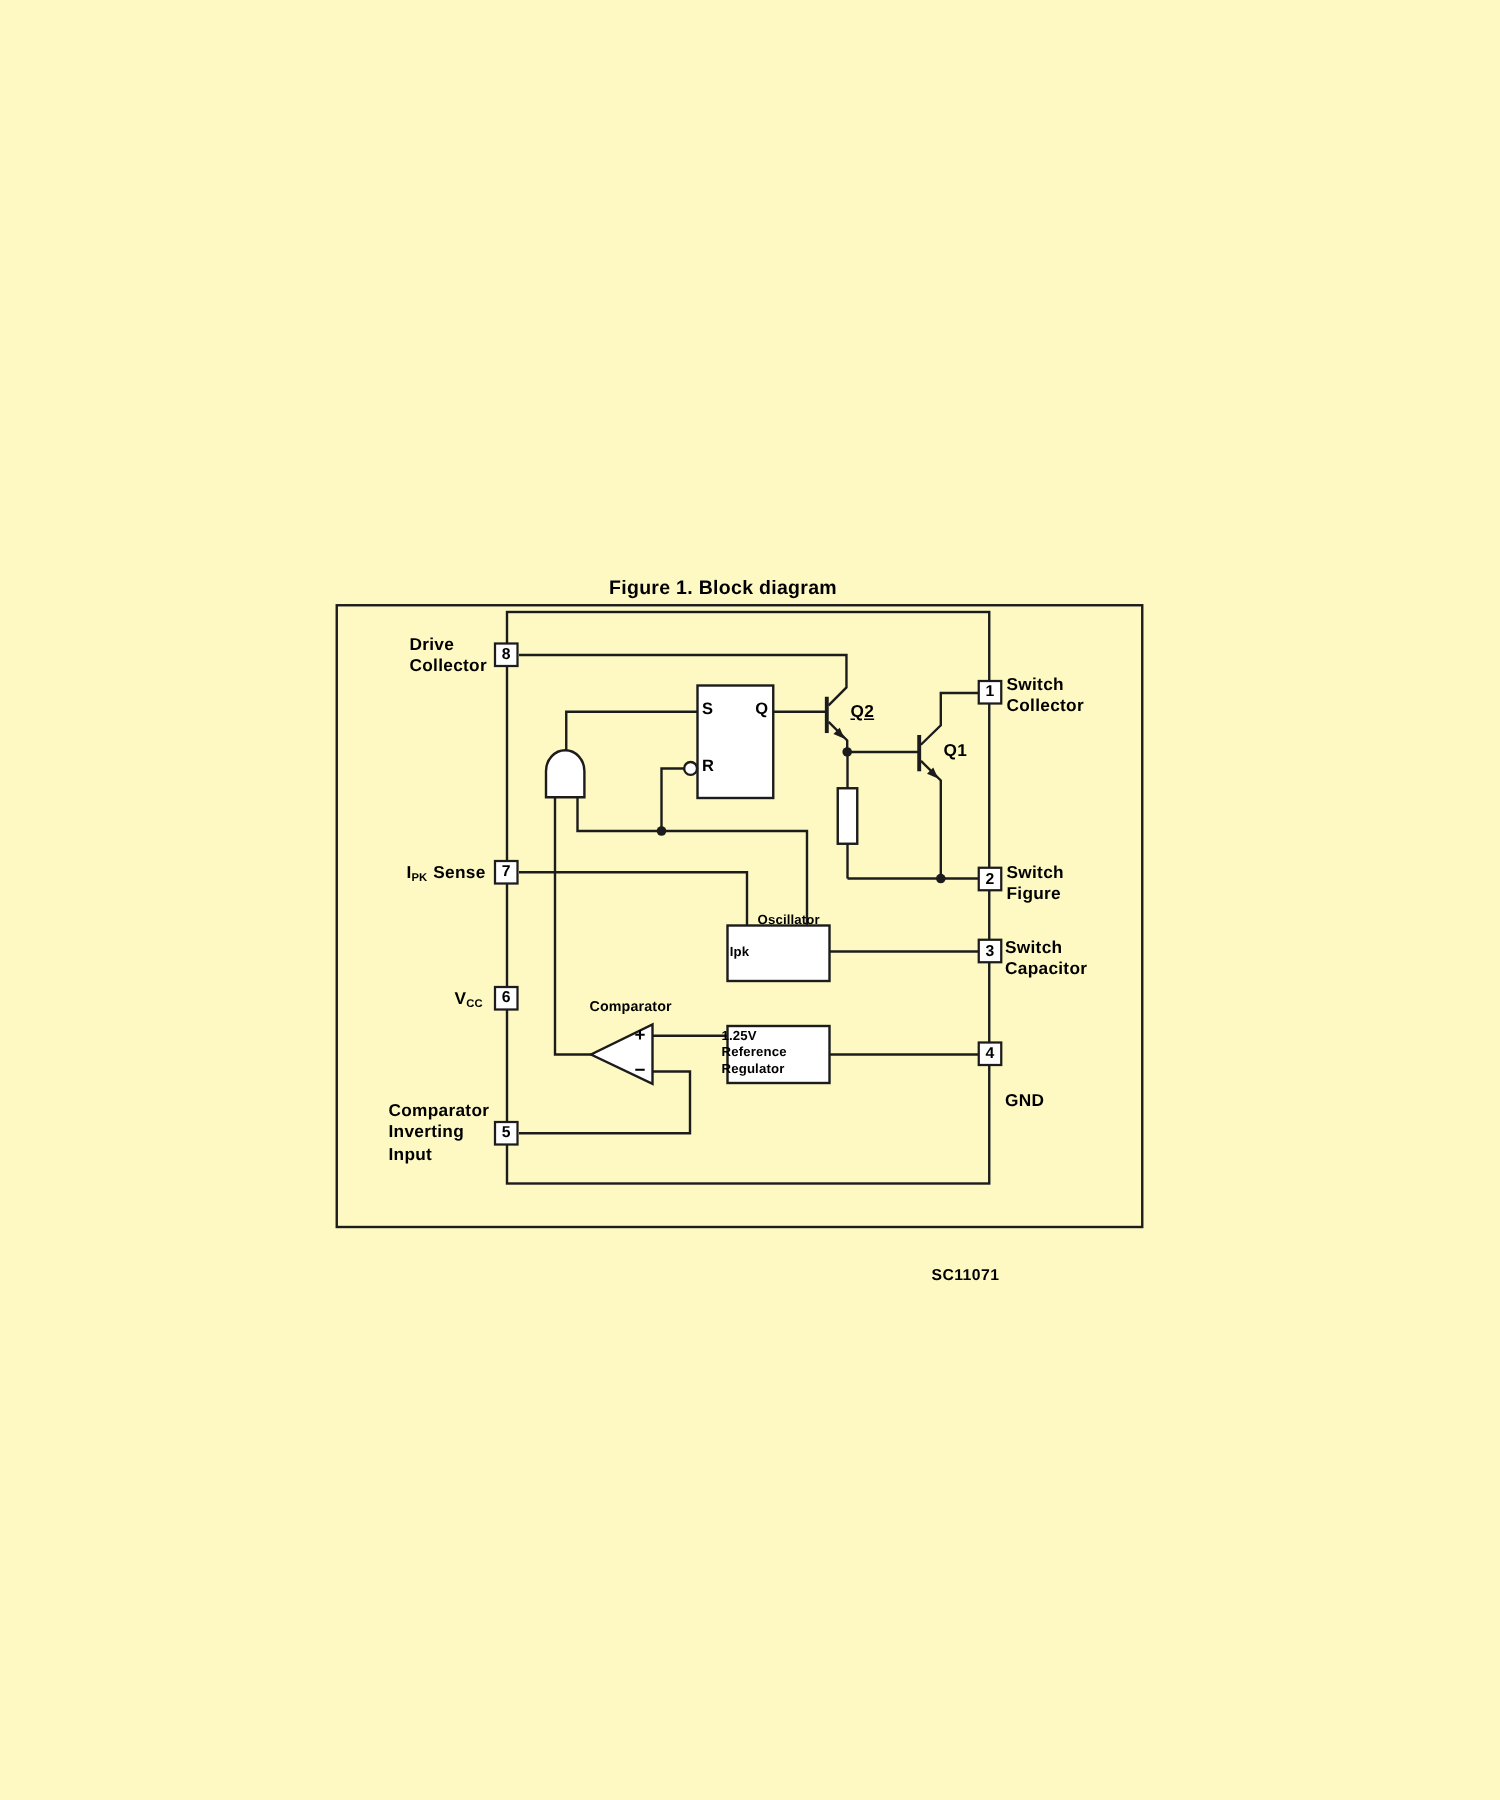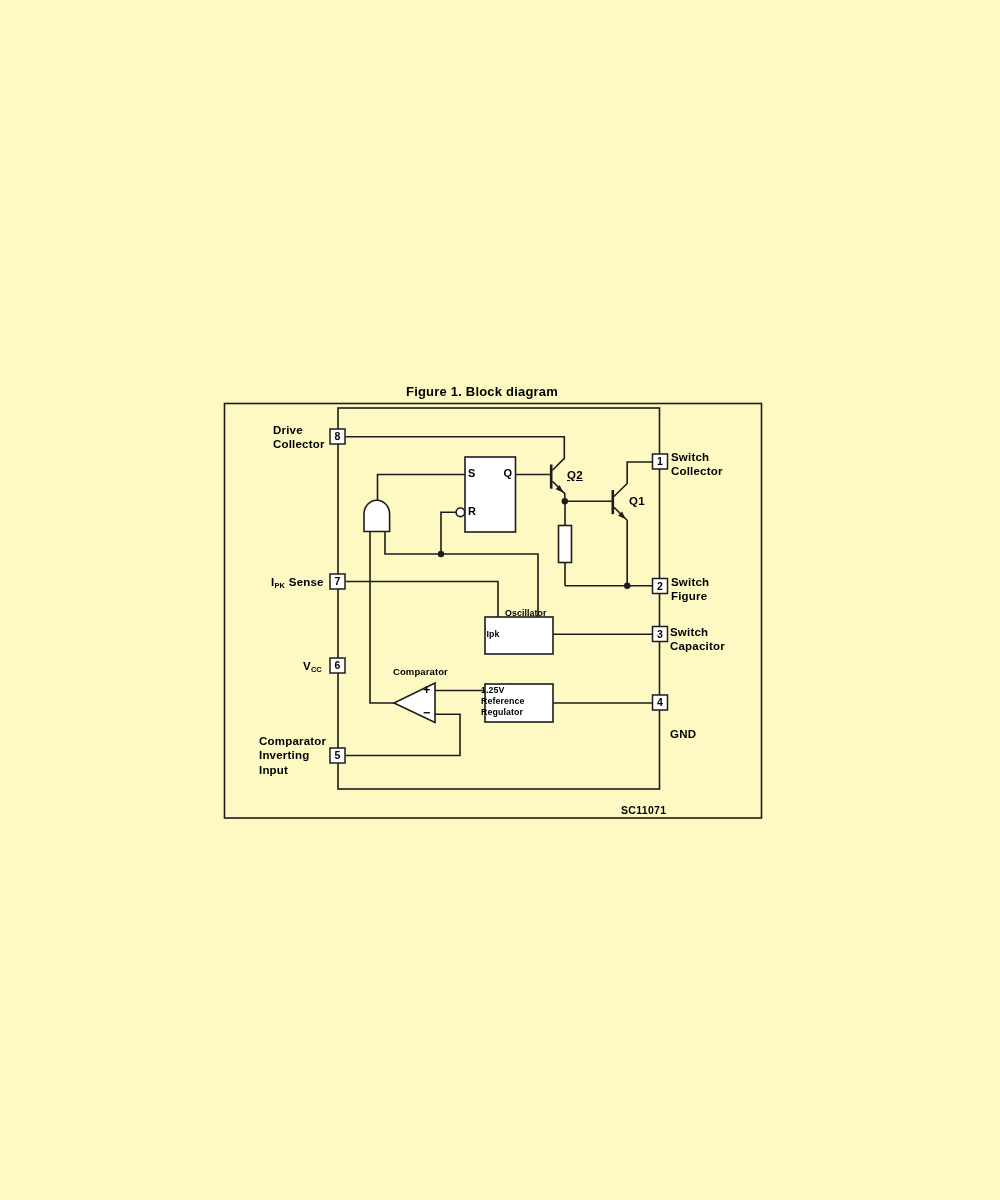--- a/index.html
+++ b/index.html
@@ -9,21 +9,21 @@
   .t{position:absolute;font-weight:bold;color:#000;white-space:nowrap;letter-spacing:.2px;}
   .title{font-size:13px;line-height:14px;}
   .lbl{font-size:11.5px;line-height:14.8px;}
   .pin-num{width:15px;height:15px;text-align:center;font-size:10.5px;line-height:15.5px;letter-spacing:0;}
   .small{font-size:8.8px;line-height:11.4px;letter-spacing:.1px;}
   .tiny{font-size:9.5px;line-height:10px;letter-spacing:.1px;}
   .pm{font-size:12.5px;line-height:12.5px;letter-spacing:0;}
   .latch-l{font-size:11px;line-height:11px;letter-spacing:0;}
   .sub{font-size:7.5px;vertical-align:-2px;letter-spacing:0;}
   .gap{margin-left:4px;text-align:right;}
-  .code{font-size:10.5px;letter-spacing:.3px;}
+  .code{font-size:10.5px;letter-spacing:.3px;margin-top:40px;}
 </style>
 </head>
 <body>
 
 <div class="stage">
 
   <svg width="1000" height="1200" viewBox="0 0 1000 1200">
     <g stroke="#1c1c1c" stroke-width="1.6" fill="none">
 
       <rect x="224.5" y="403.5" width="537" height="414.5"></rect>

